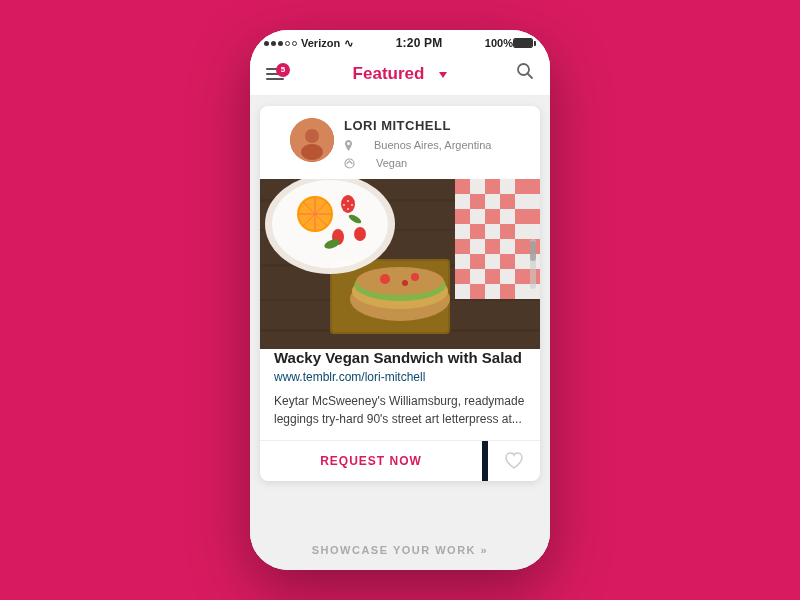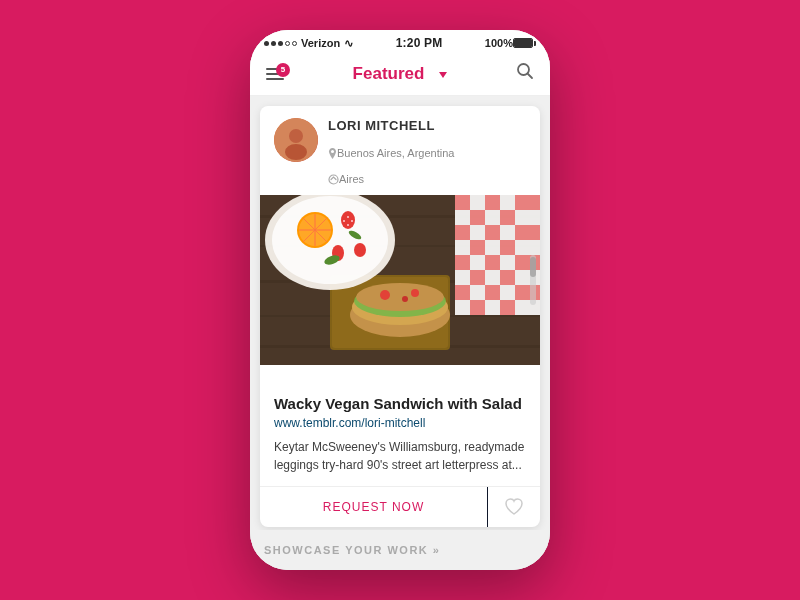--- a/index.html
+++ b/index.html
@@ -165,21 +165,21 @@
     
     .card {
       background: #fff;
       border-radius: 8px;
       overflow: hidden;
       box-shadow: 0 2px 8px rgba(0,0,0,0.10);
       margin-bottom: 10px;
     }
 
     .card-header {
-      padding: 12px 14px 10px 14px;
+      padding: 12px 14px 10px 30px;
       display: flex;
       align-items: flex-start;
       gap: 10px;
     }
 
     .avatar {
       width: 44px; height: 44px;
       border-radius: 50%;
       overflow: hidden;
       flex-shrink: 0;
@@ -190,21 +190,21 @@
 
     
     .food-image {
       width: 100%;
       height: 170px;
       display: block;
       overflow: hidden;
     }
 
     .card-body {
-      padding: 30px 14px 0 14px;
+      padding: 0 14px 0 14px;
     }
 
     .post-title {
       font-size: 15px;
       font-weight: 700;
       color: #222;
       margin-bottom: 4px;
     }
 
     .post-link {
@@ -225,68 +225,68 @@
       align-items: center;
       border-top: 1px solid #eee;
       padding: 0;
     }
 
     .request-btn {
       flex: 1;
       padding: 13px;
       text-align: center;
       font-size: 12px;
-      font-weight: 400;
+      font-weight: 700;
       letter-spacing: 1px;
       color: #D81B60;
       cursor: pointer;
       border: none;
       background: transparent;
-      border-right: 1px solid #0f172a;
+      border-right: 6px solid #0f172a;
     }
 
     .like-btn {
       padding: 10px 16px;
       border: none;
       background: transparent;
       cursor: pointer;
       color: #ccc;
       font-size: 18px;
       display: flex;
       align-items: center;
       justify-content: center;
     }
 
     
     .showcase-footer {
       background: #f0f0f0;
-      text-align: left;
+      text-align: center;
       padding: 14px;
       font-size: 11px;
       font-weight: 600;
       letter-spacing: 1.5px;
       color: #aaa;
       cursor: pointer;
       flex-shrink: 0;
     }
 
     .user-name {
       font-size: 13px;
       font-weight: 700;
       color: #333;
       letter-spacing: 0.5px;
       text-transform: uppercase;
     }
     .user-location, .user-category {
       display: flex;
       align-items: center;
-      gap: 0;
+      gap: 21px;
       font-size: 11px;
       color: #888;
-      margin-top: 14px;
+      margin-top: 6px;
     }
 
     .wifi-icon {
       display: inline-block;
       font-size: 11px;
     }
   </style>
 </head>
 <body>
 
@@ -359,21 +359,21 @@
               <path d="M4.5 0C2.57 0 1 1.57 1 3.5C1 6.125 4.5 11 4.5 11C4.5 11 8 6.125 8 3.5C8 1.57 6.43 0 4.5 0Z" fill="#aaa"></path>
               <circle cx="4.5" cy="3.5" r="1.5" fill="#fff"></circle>
             </svg>
             <span>Buenos Aires, Argentina</span>
           </div>
           <div class="user-category">
             <svg width="11" height="11" viewBox="0 0 11 11" fill="none">
               <circle cx="5.5" cy="5.5" r="4.5" stroke="#aaa" stroke-width="1.2"></circle>
               <path d="M3 5.5 L5.5 3 L8 5.5" stroke="#aaa" stroke-width="1.2" stroke-linecap="round"></path>
             </svg>
-            <span>Aires</span>
+            <span>Vegan</span>
           </div>
         </div>
       </div>
 
       <div class="food-image">
         <svg width="280" height="170" viewBox="0 0 280 170" xmlns="http://www.w3.org/2000/svg">
 
           <rect width="280" height="170" fill="#4a3728"></rect>
 
           <rect x="0" y="20" width="280" height="3" fill="#3d2d1e" opacity="0.5"></rect>

